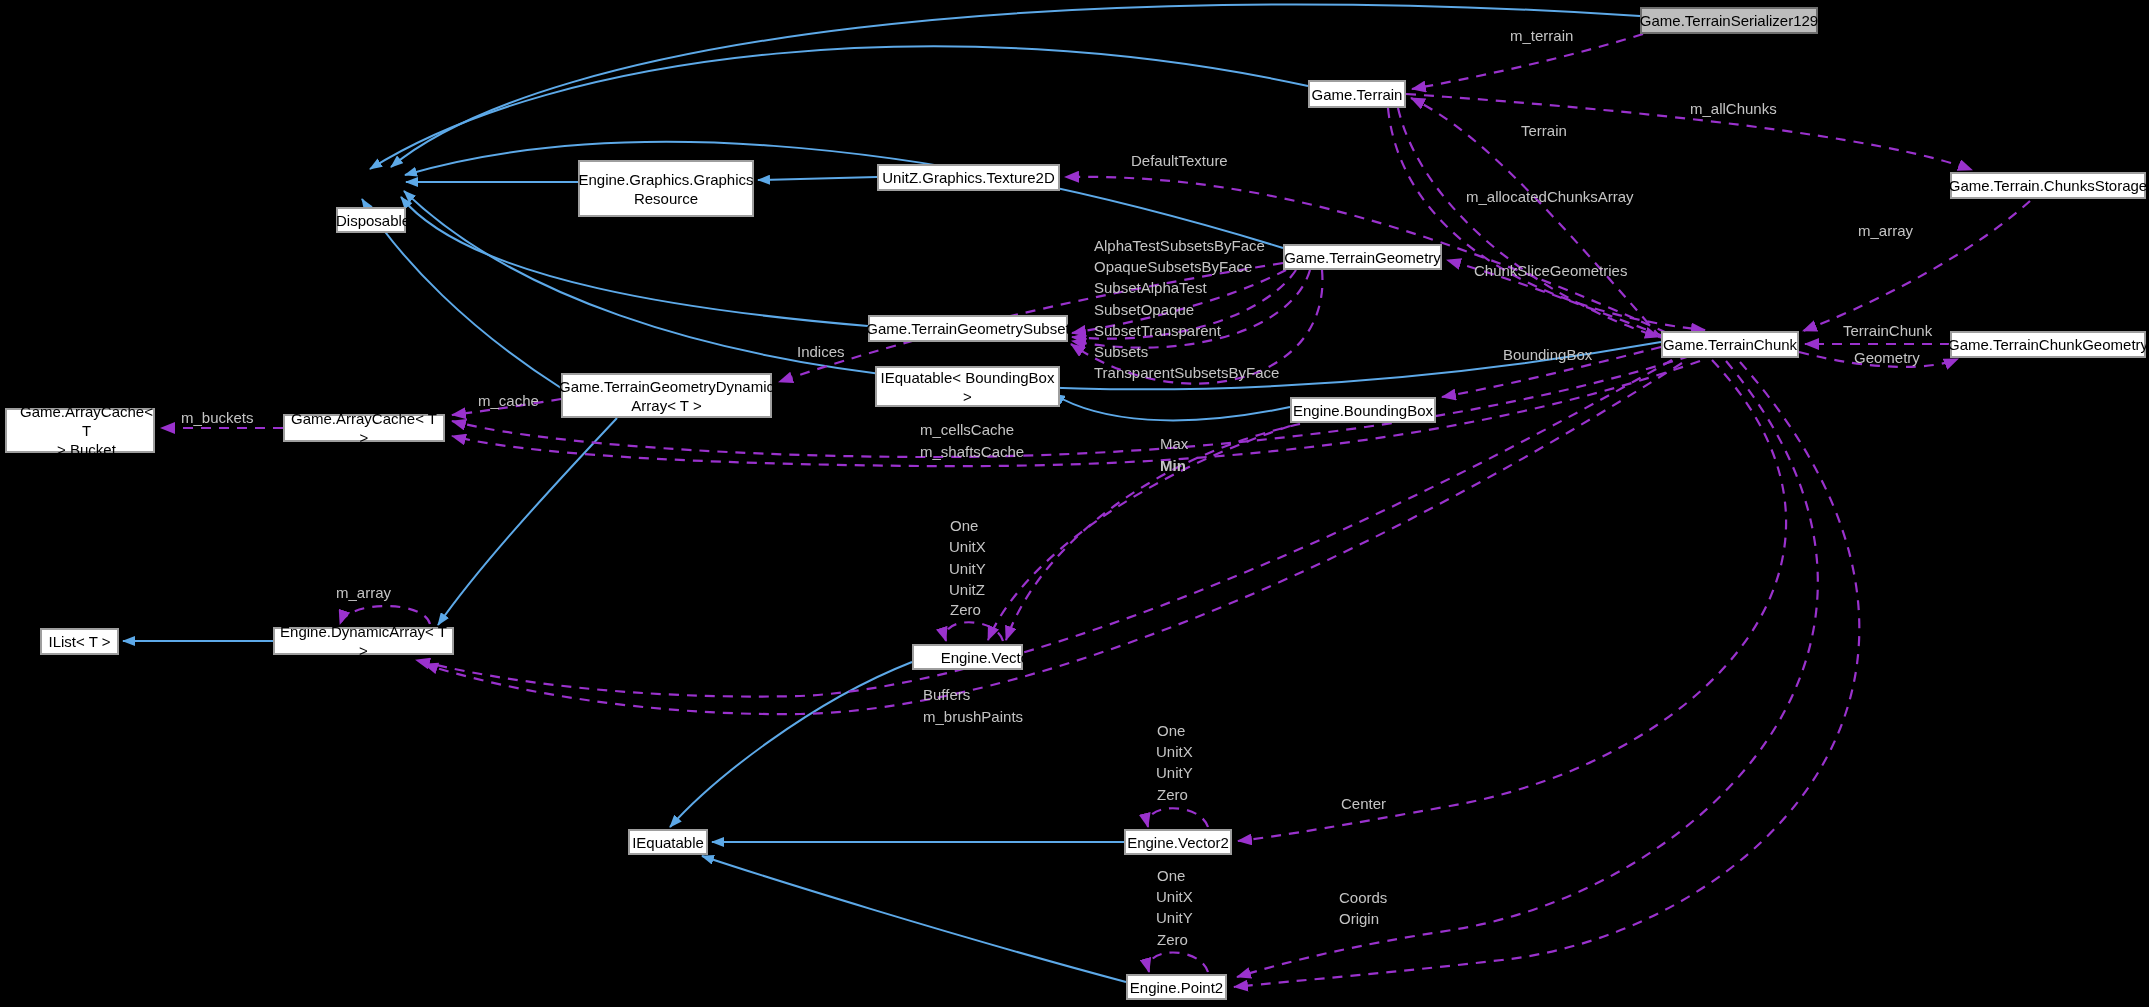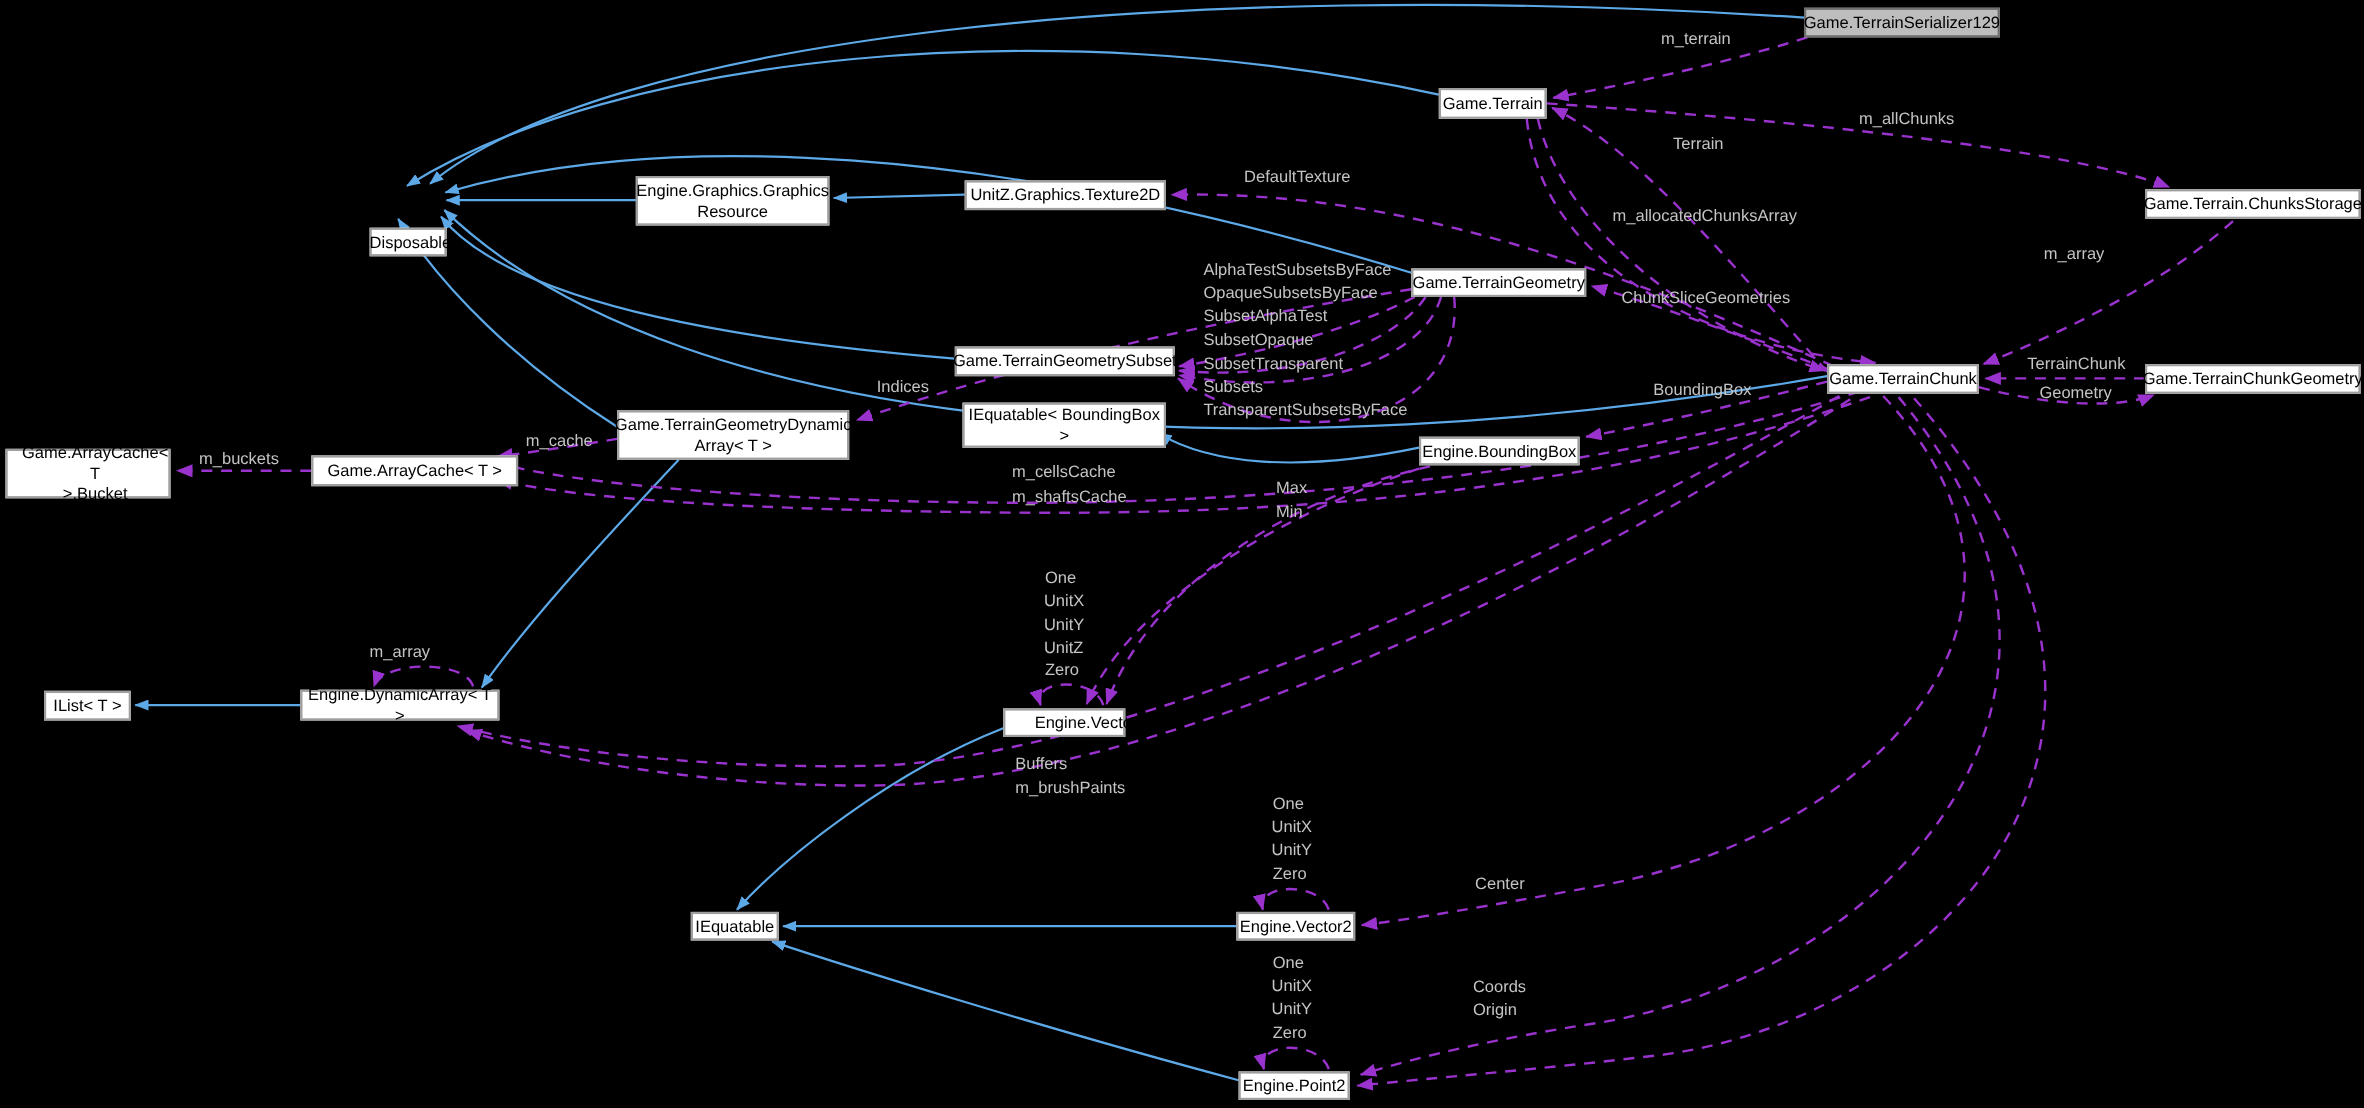--- a/index.html
+++ b/index.html
@@ -7,49 +7,49 @@
          font-family:"Liberation Sans","DejaVu Sans",sans-serif;}
   #edges{position:absolute;left:0;top:0;z-index:1;}
   .node{position:absolute;z-index:3;background:#ffffff;border:2px solid #9e9e9e;
         color:#000;font-size:15px;line-height:19px;display:flex;align-items:center;
         justify-content:center;text-align:center;box-sizing:border-box;}
   .node span{white-space:pre-line;}
   .node.selected{background:#bdbdbd;border-color:#6f6f6f;}
   .elabel{position:absolute;z-index:2;color:#c4c4c4;font-size:15px;white-space:nowrap;}
   
   .n0{left:336px;top:171px;width:70px;height:26px;margin-top:36px;}
-  .n1{left:578px;top:160px;width:176px;height:45px;}
+  .n1{left:578px;top:160px;width:176px;height:57px;}
   .n2{left:877px;top:164px;width:183px;height:27px;}
   .n3{left:1308px;top:80px;width:98px;height:28px;}
   .n4{left:1640px;top:7px;width:178px;height:27px;}
   .n5{left:1950px;top:172px;width:196px;height:27px;}
   .n6{left:1283px;top:244px;width:159px;height:26px;text-align:center;}
   .n7{left:868px;top:315px;width:200px;height:27px;}
   .n8{left:875px;top:366px;width:185px;height:41px;}
   .n9{left:1290px;top:397px;width:146px;height:26px;}
   .n10{left:1661px;top:331px;width:138px;height:27px;}
   .n11{left:1950px;top:331px;width:196px;height:27px;}
   .n12{left:561px;top:373px;width:211px;height:45px;}
-  .n13{left:283px;top:414px;width:188px;height:28px;}
+  .n13{left:283px;top:414px;width:162px;height:28px;}
   .n14{left:5px;top:408px;width:150px;height:45px;padding-left:13px;}
   .n15{left:40px;top:628px;width:79px;height:27px;}
   .n16{left:273px;top:627px;width:181px;height:28px;}
   .n17{left:912px;top:644px;width:111px;height:26px;padding-left:48px;}
   .n18{left:628px;top:829px;width:80px;height:26px;}
   .n19{left:1124px;top:829px;width:108px;height:26px;}
   .n20{left:1126px;top:974px;width:101px;height:26px;}
   
   .el0{left:1510px;top:27px;}   .el1{left:1690px;top:100px;} .el2{left:1521px;top:122px;}
   .el3{left:1466px;top:188px;}  .el4{left:1131px;top:152px;} .el5{left:1858px;top:222px;}
   .el6{left:1094px;top:237px;}  .el7{left:1094px;top:258px;} .el8{left:1094px;top:279px;}
   .el9{left:1094px;top:301px;}  .el10{left:1094px;top:322px;}.el11{left:1094px;top:343px;}
   .el12{left:1094px;top:364px;} .el13{left:1474px;top:262px;}.el14{left:1503px;top:346px;}
   .el15{left:1843px;top:322px;} .el16{left:1854px;top:349px;}.el17{left:797px;top:343px;}
   .el18{left:478px;top:392px;}  .el19{left:181px;top:409px;} .el20{left:920px;top:421px;}
-  .el21{left:920px;top:443px;}  .el22{left:1160px;top:435px;}.el23{left:1160px;top:457px;}
+  .el21{left:920px;top:443px;}  .el22{left:1160px;top:435px;}.el23{left:1160px;top:457px;font-weight:bold;}
   .el24{left:336px;top:584px;}  .el25{left:950px;top:517px;} .el26{left:949px;top:538px;}
   .el27{left:949px;top:560px;}  .el28{left:949px;top:581px;} .el29{left:950px;top:601px;}
   .el30{left:923px;top:686px;}  .el31{left:923px;top:708px;} .el32{left:1157px;top:722px;}
   .el33{left:1156px;top:743px;} .el34{left:1156px;top:764px;}.el35{left:1157px;top:786px;}
   .el36{left:1341px;top:795px;} .el37{left:1157px;top:867px;}.el38{left:1156px;top:888px;}
   .el39{left:1156px;top:909px;} .el40{left:1157px;top:931px;}.el41{left:1339px;top:889px;}
   .el42{left:1339px;top:910px;}
 </style>
 </head>
 <body>

